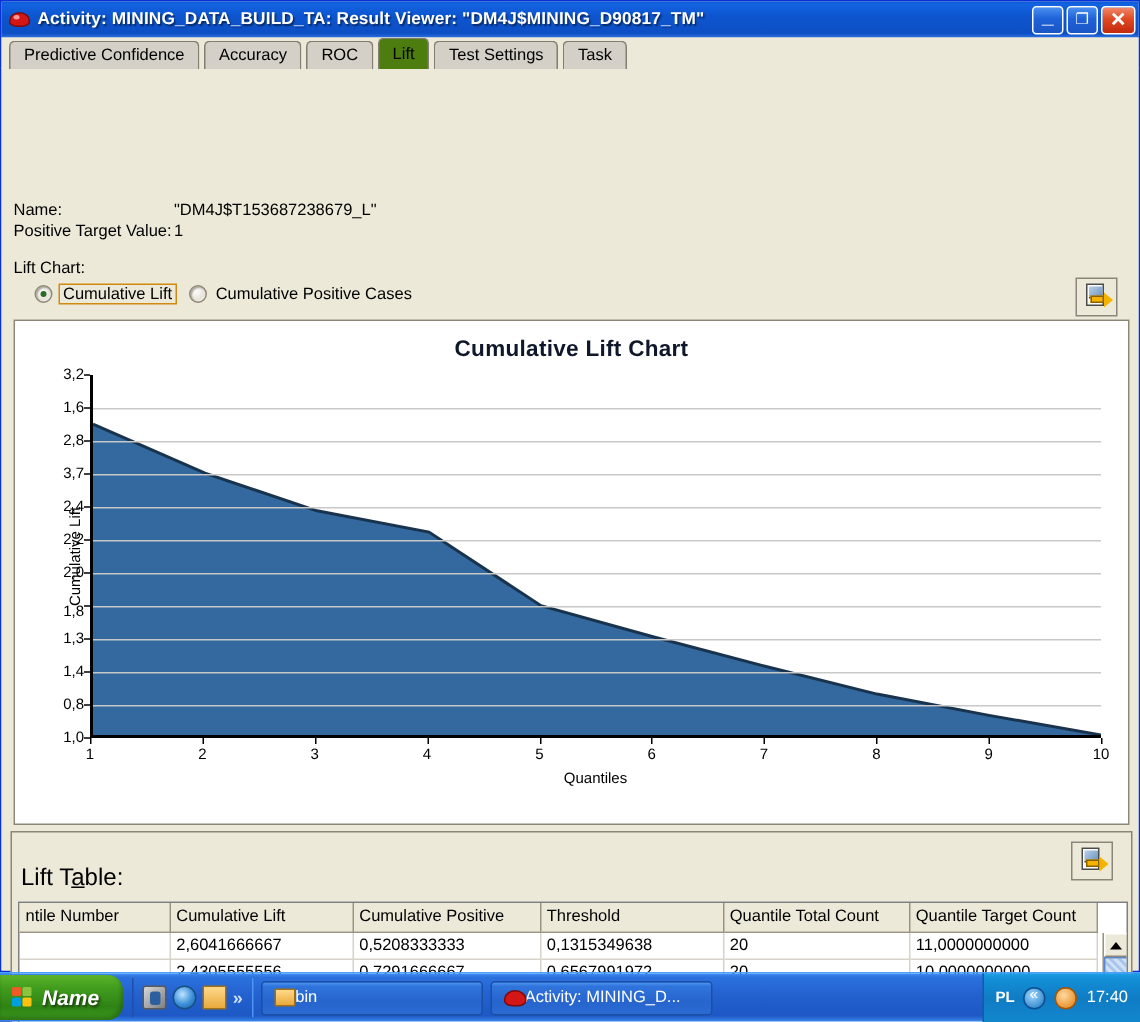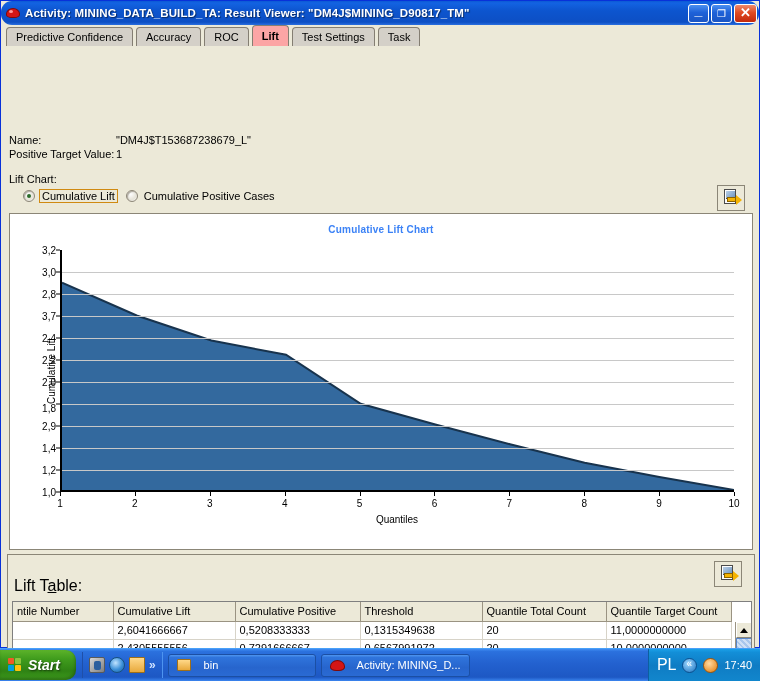--- a/index.html
+++ b/index.html
@@ -12,21 +12,21 @@
   
   .window {
     position:absolute; left:0; top:0; width:760px; height:648px;
     background:#ece9d8;
     border:1px solid #0831d9;
     display:flex; flex-direction:column;
   }
   .titlebar {
     height:24px; flex:0 0 24px;
     background:linear-gradient(180deg,#0b59d4 0%,#1363e2 8%,#0d55cf 40%,#0d4fc4 88%,#2a6fe0 100%);
-    display:flex; align-items:center; padding:0 2px 0 4px; color:#fff;border-radius:11px;
+    display:flex; align-items:center; padding:0 2px 0 4px; color:#fff;
   }
   .tb-icon {
     width:16px; height:16px; margin-right:4px; position:relative; flex:0 0 16px;
   }
   .tb-icon .gem {
     position:absolute; left:1px; top:3px; width:14px; height:10px;
     background:#d41616; border-radius:60% 60% 50% 50%/70% 70% 40% 40%;
     border:1px solid #7d0a0a;
   }
   .tb-icon .gem:after{
@@ -71,22 +71,22 @@
   .tabstrip:after{
     content:""; position:absolute; left:0; right:0; bottom:0; height:1px; background:#ece9d8;
   }
   .tab {
     height:19px; line-height:18px; padding:0 9px; font-size:11px;
     background:#d4d0c8; border:1px solid #847e72; border-bottom:none;
     border-radius:4px 4px 0 0; margin-right:3px; color:#000; cursor:pointer;
     position:relative; z-index:1;
   }
   .tab.active {
-    background:#fca5a5; height:21px; line-height:20px; z-index:3;
-    border-color:#847e72; font-weight:bold;
+    background:#4d7c0f; height:21px; line-height:20px; z-index:3;
+    border-color:#847e72; font-weight:normal;
   }
 
   
   .content { flex:1 1 auto; position:relative; background:#ece9d8; }
 
   .infoline { position:absolute; font-size:11px; color:#000; white-space:nowrap; }
   #nameLbl  { left:8px;  top:88px; }
   #nameVal  { left:115px;top:88px; }
   #ptvLbl   { left:8px;  top:102px; }
   #ptvVal   { left:115px;top:102px; }
@@ -134,21 +134,21 @@
     border-left:6px solid #f5b301;
   }
 
   
   .chart-panel {
     position:absolute; left:8px; top:167px; width:744px; height:337px;
     background:#ffffff; border:1px solid #8b8677;
   }
   .chart-title {
     position:absolute; left:0; right:0; top:10px; text-align:center;
-    font-size:10px; font-weight:bold; color:#3b82f6;
+    font-size:15px; font-weight:bold; color:#0f172a;
     font-family:"Liberation Sans", sans-serif; letter-spacing:.2px;
   }
   .plot {
     position:absolute; left:50px; top:36px; width:674px; height:242px;
   }
   .plot-inner {
     position:absolute; left:0; top:0; right:0; bottom:0;
     border-left:2px solid #000; border-bottom:2px solid #000;
     background:#fff;
   }
@@ -249,38 +249,38 @@
   }
   .qico { width:16px;height:16px; border-radius:2px; position:relative; cursor:pointer;}
   .q-media{background:linear-gradient(135deg,#d8d8d8,#7e7e7e); border:1px solid #5a5a5a;}
   .q-media:after{content:"";position:absolute;left:4px;top:3px;width:7px;height:9px;
      background:#2c5f9e;border-radius:2px;}
   .q-ie{background:radial-gradient(circle at 40% 35%,#bfe3ff 0%,#3a8fd8 55%,#1d5e9e 100%);
      border-radius:50%;border:1px solid #17507f;}
   .q-fold{background:linear-gradient(180deg,#ffd98a,#e8a93c);border:1px solid #a06f17;border-radius:1px;}
   .q-more{color:#cfe2ff;font-size:12px;font-weight:bold;}
   .tbtn {
-    height:23px; margin-left:5px; padding:0 8px; display:flex; align-items:center; gap:13px;
+    height:23px; margin-left:5px; padding:0 8px; display:flex; align-items:center; gap:0;
     background:linear-gradient(180deg,#4f96f0 0%,#2f74dc 12%,#2765cd 60%,#2a6ad3 100%);
     border:1px solid #1b4fa4; border-radius:3px; color:#fff; font-size:11px;
     cursor:pointer; overflow:hidden; white-space:nowrap;
   }
   .tbtn.wide { min-width:148px; }
   .tbtn .ico-fold{ width:14px;height:12px;background:linear-gradient(180deg,#ffd98a,#e8a93c);
      border:1px solid #a06f17;border-radius:1px; flex:0 0 14px;}
   .tbtn .ico-gem{ width:14px;height:12px; position:relative; flex:0 0 14px;}
   .tbtn .ico-gem:before{content:"";position:absolute;left:0;top:1px;width:13px;height:9px;
      background:#d41616;border-radius:60% 60% 50% 50%/70% 70% 40% 40%;border:1px solid #7d0a0a;}
   .tray {
     margin-left:auto; height:33px; display:flex; align-items:center; gap:6px;
     padding:0 8px 0 8px;
     background:linear-gradient(180deg,#1ba0e8 0%,#138fd8 10%,#0f7cc4 50%,#1287cd 100%);
     border-left:1px solid #0c5fa0;
   }
-  .tray .lang { color:#fff; font-size:16px; }
+  .tray .lang { color:#fff; font-size:10px;font-weight:bold; }
   .tray .tico { width:15px;height:15px;border-radius:50%; }
   .t-shield{background:radial-gradient(circle at 40% 35%,#9fd8ff,#1a72c0);border:1px solid #0c4f8e;
      position:relative;}
   .t-shield:after{content:"«";position:absolute;left:3px;top:-1px;color:#fff;font-size:10px;}
   .t-orange{background:radial-gradient(circle at 40% 35%,#ffd9a0,#e07c0a);border:1px solid #a45405;}
   .clock { color:#fff; font-size:11px; }
 </style>
 </head>
 <body>
 
@@ -356,39 +356,39 @@
             <div class="gridline" style="top: 110px;"></div>
             <div class="gridline" style="top: 132px;"></div>
             <div class="gridline" style="top: 154px;"></div>
             <div class="gridline" style="top: 176px;"></div>
             <div class="gridline" style="top: 198px;"></div>
             <div class="gridline" style="top: 220px;"></div>
           </div>
         <div id="yTicks">
             <div class="ytick" style="top: 0px;">3,2</div>
             <div class="ytick-mark" style="top: 0px;"></div>
-            <div class="ytick" style="top: 22px;">3,0</div>
+            <div class="ytick" style="top: 22px;">1,6</div>
             <div class="ytick-mark" style="top: 22px;"></div>
             <div class="ytick" style="top: 44px;">2,8</div>
             <div class="ytick-mark" style="top: 44px;"></div>
             <div class="ytick" style="top: 66px;">3,7</div>
             <div class="ytick-mark" style="top: 66px;"></div>
             <div class="ytick" style="top: 88px; margin-left: 24px;">2,4</div>
             <div class="ytick-mark" style="top: 88px;"></div>
             <div class="ytick" style="top: 110px;">2,2</div>
             <div class="ytick-mark" style="top: 110px;"></div>
             <div class="ytick" style="top: 132px;">2,0</div>
             <div class="ytick-mark" style="top: 132px;"></div>
             <div class="ytick" style="top: 158px;">1,8</div>
             <div class="ytick-mark" style="top: 154px;"></div>
-            <div class="ytick" style="top: 176px;">2,9</div>
+            <div class="ytick" style="top: 176px;">1,3</div>
             <div class="ytick-mark" style="top: 176px;"></div>
             <div class="ytick" style="top: 198px;">1,4</div>
             <div class="ytick-mark" style="top: 198px;"></div>
-            <div class="ytick" style="top: 220px;">1,2</div>
+            <div class="ytick" style="top: 220px;">0,8</div>
             <div class="ytick-mark" style="top: 220px;"></div>
             <div class="ytick" style="top: 242px;">1,0</div>
             <div class="ytick-mark" style="top: 242px;"></div>
           </div>
         <div id="xTicks">
             <div class="xtick" style="left: 0px;">1</div>
             <div class="xtick-mark" style="left: 0px; top: 242px;"></div>
             <div class="xtick" style="left: 74.8889px;">2</div>
             <div class="xtick-mark" style="left: 74.8889px; top: 242px;"></div>
             <div class="xtick" style="left: 149.778px;">3</div>
@@ -476,21 +476,21 @@
 </div>
 
 <div class="taskbar">
   <div class="start">
     <div class="start-flag">
       <div class="sf1"></div>
         <div class="sf2"></div>
         <div class="sf3"></div>
         <div class="sf4"></div>
     </div>
-    <div class="start-txt">Start</div>
+    <div class="start-txt">Name</div>
   </div>
   <div class="quick">
     <div class="qico q-media"></div>
     <div class="qico q-ie"></div>
     <div class="qico q-fold"></div>
     <div class="q-more">»</div>
   </div>
   <div class="tbtn wide">
     <div class="ico-fold"></div>
     <span>bin</span>

